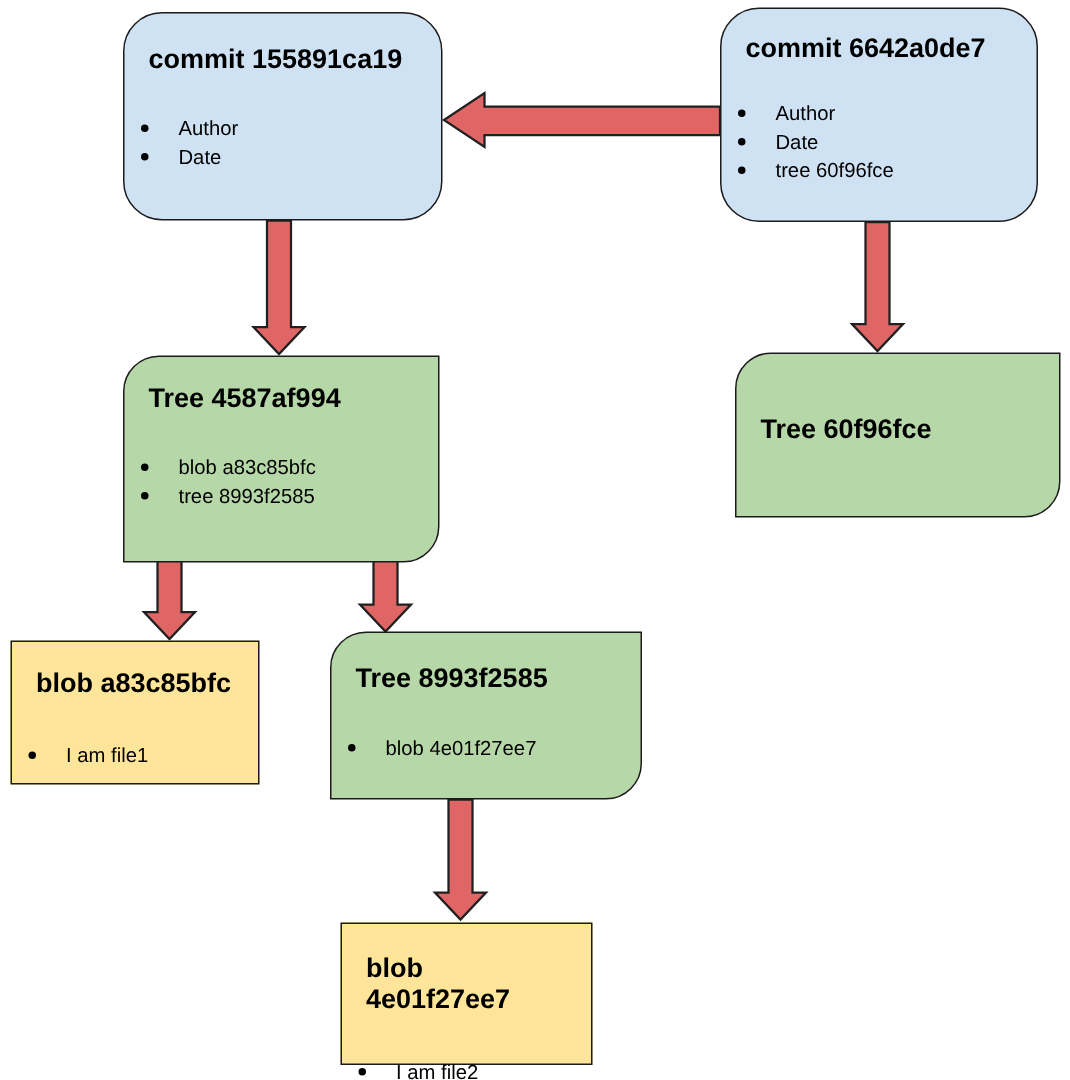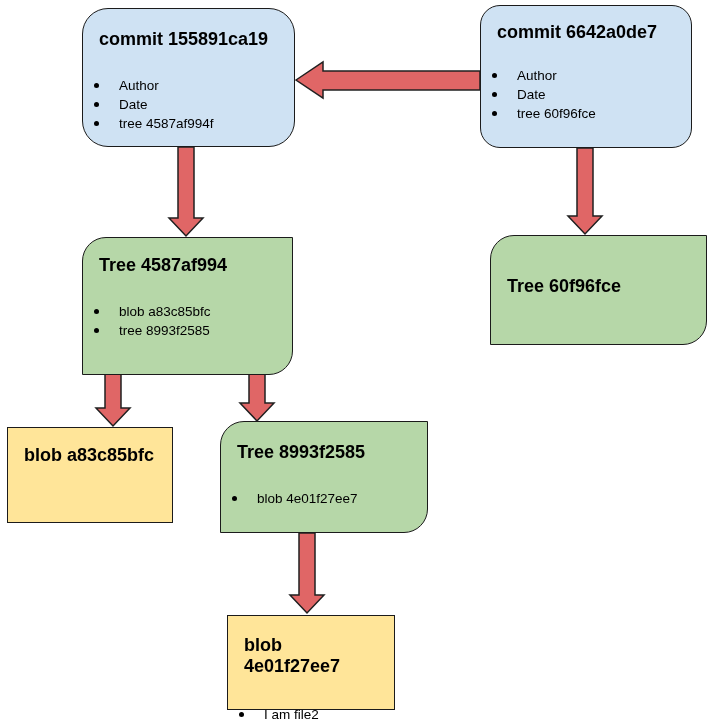--- a/index.html
+++ b/index.html
@@ -17,21 +17,21 @@
   .node li { position:relative; padding-left:26px; line-height:19px; }
   .node li::before {
     content:""; position:absolute; left:1px; top:7px;
     width:5px; height:5px; border-radius:50%; background:#000;
   }
   .commit { background:#cfe2f3; border-radius:26px; }
   .tree   { background:#b6d7a8; border-radius:24px 0 24px 0; }
   .blob   { background:#ffe599; border-radius:0; }
 
   #n-commit1 { left:82px;  top:8px;   width:213px; height:139px; padding-top:20px; }
-  #n-commit2 { left:480px; top:5px;   width:212px; height:143px; padding-top:16px;border-radius:20px; }
+  #n-commit2 { left:480px; top:5px;   width:212px; height:143px; padding-top:16px; }
   #n-commit2 ul { margin-top:23px; }
   #n-tree1   { left:82px;  top:237px; width:211px; height:138px; padding-top:17px; }
   #n-tree2   { left:490px; top:235px; width:217px; height:110px; padding-top:40px; }
   #n-blob1   { left:7px;   top:427px; width:166px; height:96px;  padding-top:17px; }
   #n-blob1 ul { margin-top:28px; }
   #n-tree3   { left:220px; top:421px; width:208px; height:112px; padding-top:20px; }
   #n-blob2   { left:227px; top:615px; width:168px; height:95px;  padding-top:19px; }
   #n-blob2 ul { margin-top:28px; }
 
   svg.arrows { position:absolute; left:0; top:0; width:713px; height:720px; }
@@ -49,21 +49,20 @@
     <polygon points="105,343 121,343 121,408 130,408 113,426 96,408 105,408" fill="#e06666"></polygon>
     <polygon points="249,343 265,343 265,403 274,403 257,421 240,403 249,403" fill="#e06666"></polygon>
     <polygon points="299,533 315,533 315,595 324,595 307,613 290,595 299,595" fill="#e06666"></polygon>
   </svg>
 
   <div class="node commit" id="n-commit1">
     <h3>commit 155891ca19</h3>
     <ul>
       <li>Author</li>
       <li>Date</li>
-      <li>tree 4587af994f</li>
     </ul>
   </div>
 
   <div class="node commit" id="n-commit2">
     <h3>commit 6642a0de7</h3>
     <ul>
       <li>Author</li>
       <li>Date</li>
       <li>tree 60f96fce</li>
     </ul>
@@ -76,20 +75,23 @@
       <li>tree 8993f2585</li>
     </ul>
   </div>
 
   <div class="node tree" id="n-tree2">
     <h3>Tree 60f96fce</h3>
   </div>
 
   <div class="node blob" id="n-blob1">
     <h3>blob a83c85bfc</h3>
+    <ul>
+      <li>I am file1</li>
+    </ul>
   </div>
 
   <div class="node tree" id="n-tree3">
     <h3>Tree 8993f2585</h3>
     <ul>
       <li>blob 4e01f27ee7</li>
     </ul>
   </div>
 
   <div class="node blob" id="n-blob2">

